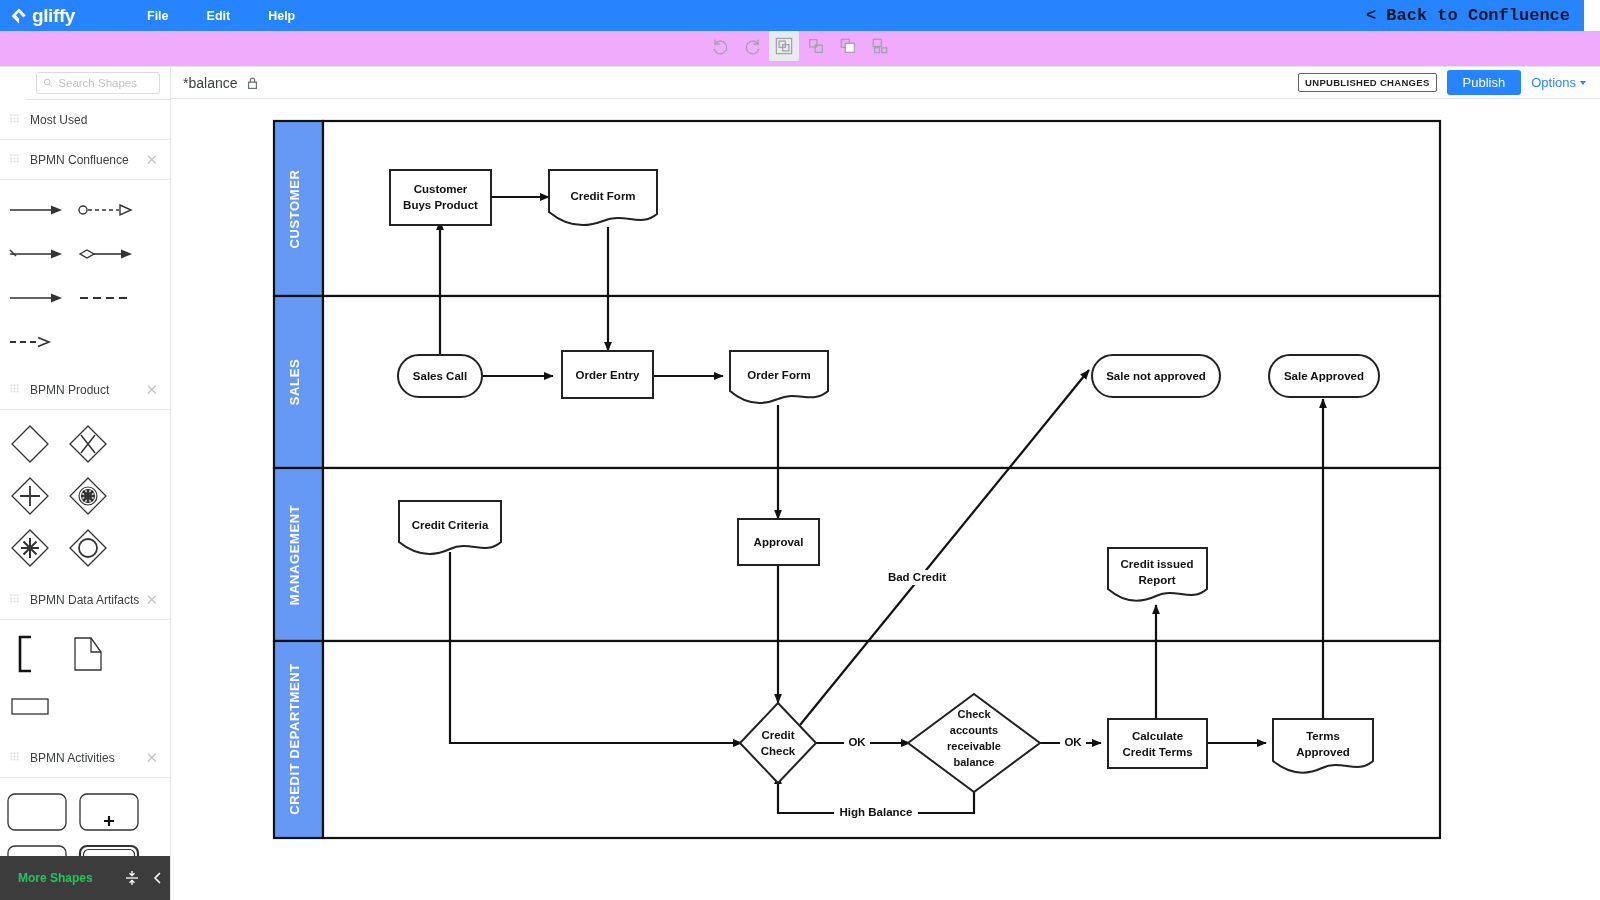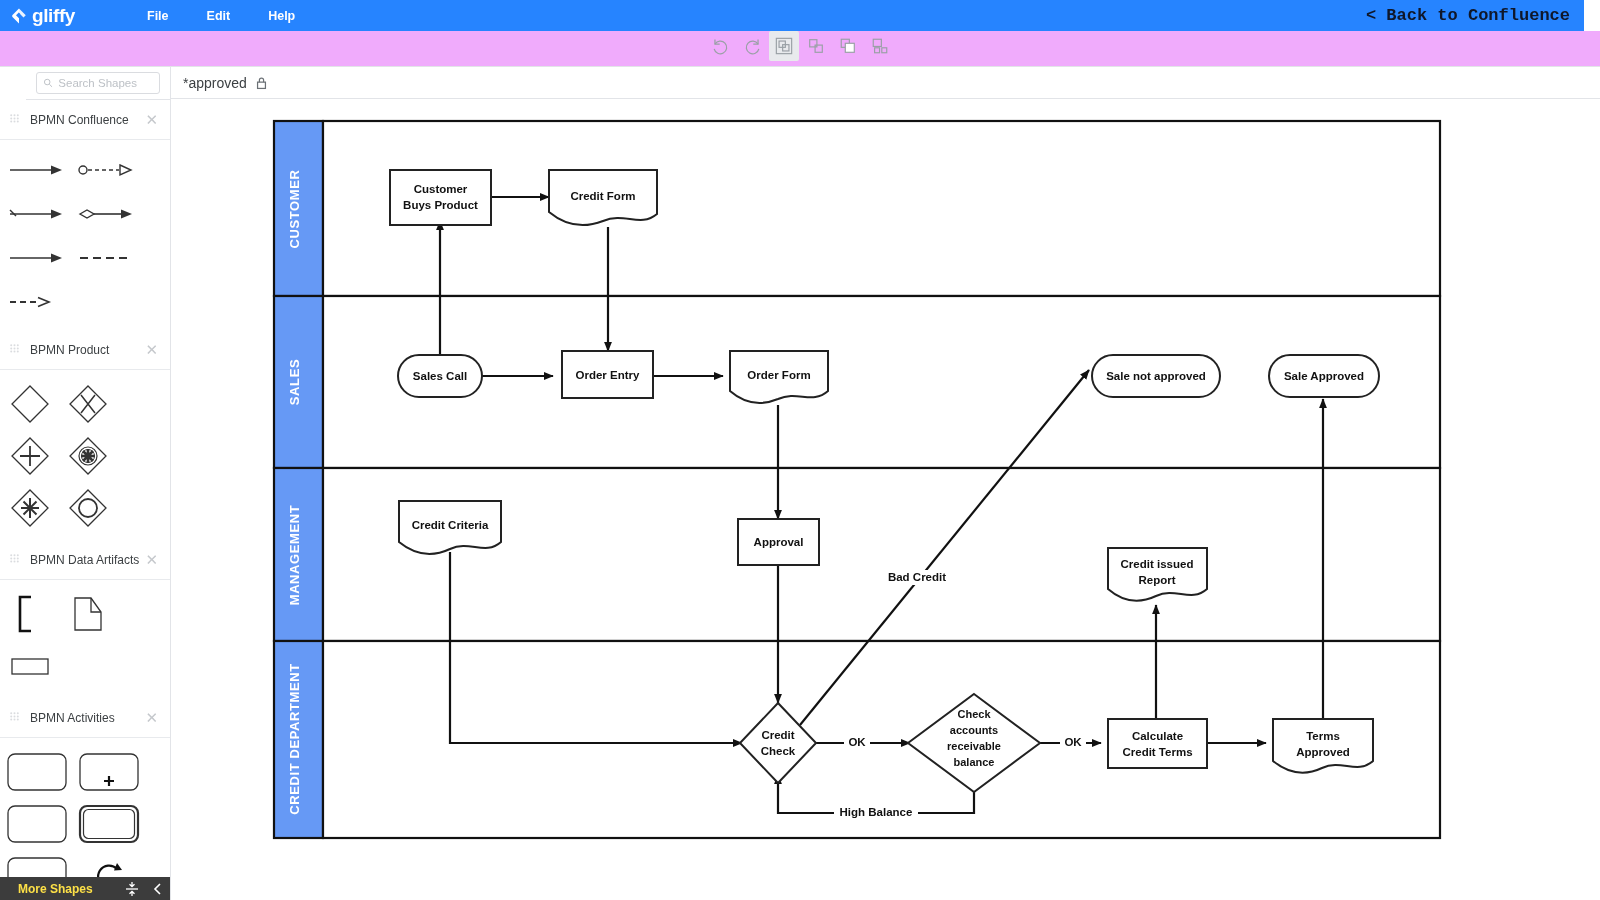--- a/index.html
+++ b/index.html
@@ -80,22 +80,22 @@
 
   .shape-grid { display:flex; flex-wrap:wrap; padding:8px 0 6px 0; }
   .shape-cell {
     width:68px; height:44px; display:flex; align-items:center; justify-content:center;
     cursor:pointer; margin-left:2px;
   }
   .shape-cell.big { width:68px; height:52px; }
   .shape-cell.sel svg rect.outer { stroke-width:2.2; }
 
   #more-shapes {
-    position:absolute; left:0; bottom:0; width:171px; height:23px;
-    background:#3C3C3C; display:flex; align-items:center; color:#fde047;
+    position:absolute; left:0; bottom:0; width:171px; height:44px;
+    background:#3C3C3C; display:flex; align-items:center; color:#22c55e;
   }
   #more-shapes-label { font-size:12px; font-weight:700; margin-left:18px; flex:1; }
   .ms-btn { width:26px; display:flex; align-items:center; justify-content:center; cursor:pointer; }
 
   
   #dochead {
     position:absolute; left:171px; top:67px; width:1429px; height:32px;
     background:#fff; border-bottom:1px solid #E2E4E8; display:flex; align-items:center;
   }
   #doctitle { font-size:14px; color:#3c4043; margin-left:12px; }
@@ -323,20 +323,36 @@
   <div id="search-row">
     <div id="search-box">
       <svg width="12" height="12" viewBox="0 0 16 16" fill="none" stroke="#BDC1C6" stroke-width="1.5">
         <circle cx="6.5" cy="6.5" r="4.3"></circle>
           <line x1="9.8" y1="9.8" x2="14" y2="14"></line>
       </svg>
       <input type="text" placeholder="Search Shapes" style="">
     </div>
   </div>
 
+  <div class="sec-header">
+    <svg class="grip" viewBox="0 0 9 11">
+      <g fill="#BDC1C6">
+          <circle cx="1.2" cy="1.2" r="1"></circle>
+          <circle cx="4.5" cy="1.2" r="1"></circle>
+          <circle cx="7.8" cy="1.2" r="1"></circle>
+      <circle cx="1.2" cy="4.4" r="1"></circle>
+          <circle cx="4.5" cy="4.4" r="1"></circle>
+          <circle cx="7.8" cy="4.4" r="1"></circle>
+      <circle cx="1.2" cy="7.6" r="1"></circle>
+          <circle cx="4.5" cy="7.6" r="1"></circle>
+          <circle cx="7.8" cy="7.6" r="1"></circle>
+        </g>
+    </svg>
+    <span class="sec-title">Most Used</span>
+  </div>
 
   <div class="sec-header">
     <svg class="grip" viewBox="0 0 9 11">
       <g fill="#BDC1C6">
           <circle cx="1.2" cy="1.2" r="1"></circle>
           <circle cx="4.5" cy="1.2" r="1"></circle>
           <circle cx="7.8" cy="1.2" r="1"></circle>
       <circle cx="1.2" cy="4.4" r="1"></circle>
           <circle cx="4.5" cy="4.4" r="1"></circle>
           <circle cx="7.8" cy="4.4" r="1"></circle>
@@ -553,27 +569,35 @@
     </span>
     <span class="ms-btn">
       <svg width="14" height="14" viewBox="0 0 14 14" stroke="#fff" stroke-width="1.6" fill="none">
         <polyline points="9,2 4,7 9,12"></polyline>
       </svg>
     </span>
   </div>
 </div>
 
 <div id="dochead">
-  <span id="doctitle">*approved</span>
+  <span id="doctitle">*balance</span>
   <span id="lock-icon">
     <svg width="13" height="14" viewBox="0 0 14 16" fill="none" stroke="#6b7075" stroke-width="1.4">
       <rect x="2.5" y="7" width="9" height="7.2"></rect>
       <path d="M4.6 7 V4.8 a2.4 2.4 0 0 1 4.8 0 V7"></path>
     </svg>
   </span>
+  <div id="dochead-right">
+    <span id="unpublished">UNPUBLISHED CHANGES</span>
+    <button id="publish-btn">Publish</button>
+    <span id="options-btn">
+      <span>Options</span>
+      <span class="caret-blue"></span>
+    </span>
+  </div>
 </div>
 
 <div id="canvas">
 <svg width="1429" height="801" viewBox="0 0 1429 801">
   <defs>
     <marker id="ah" markerWidth="11" markerHeight="11" refX="9.2" refY="4" orient="auto" markerUnits="userSpaceOnUse">
       <path d="M0,0 L10,4 L0,8 z" fill="#111"></path>
     </marker>
   </defs>
 

